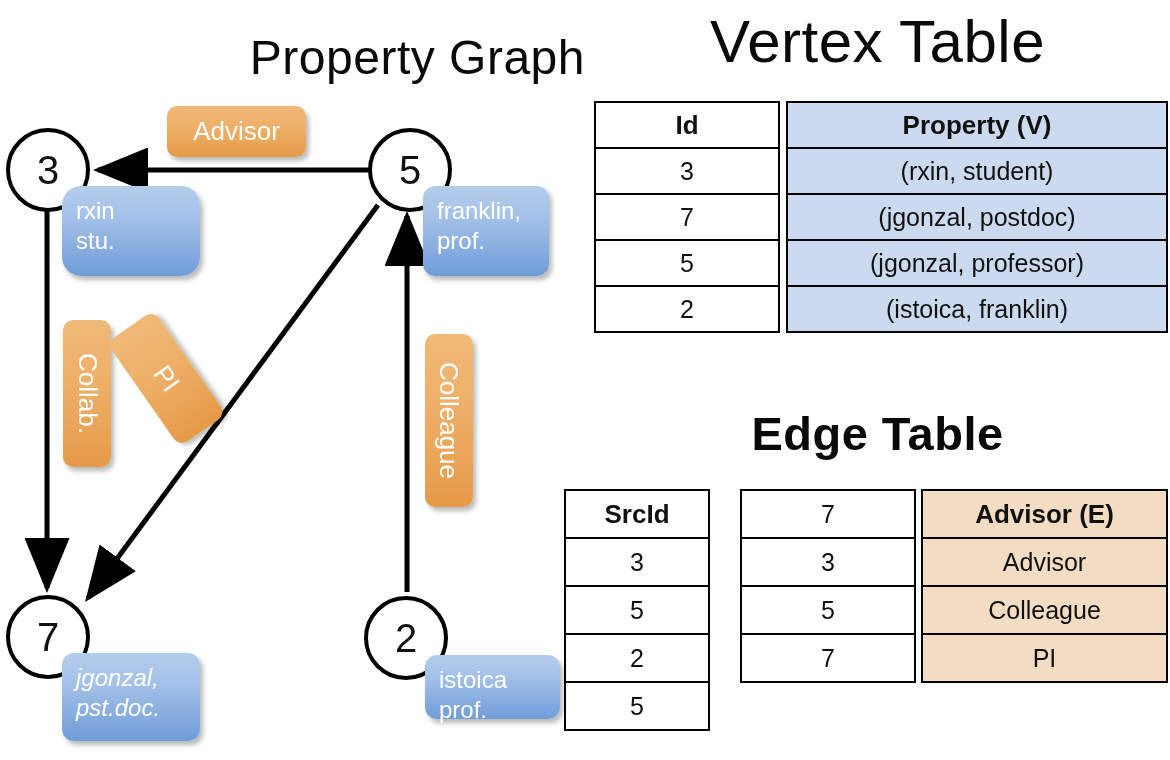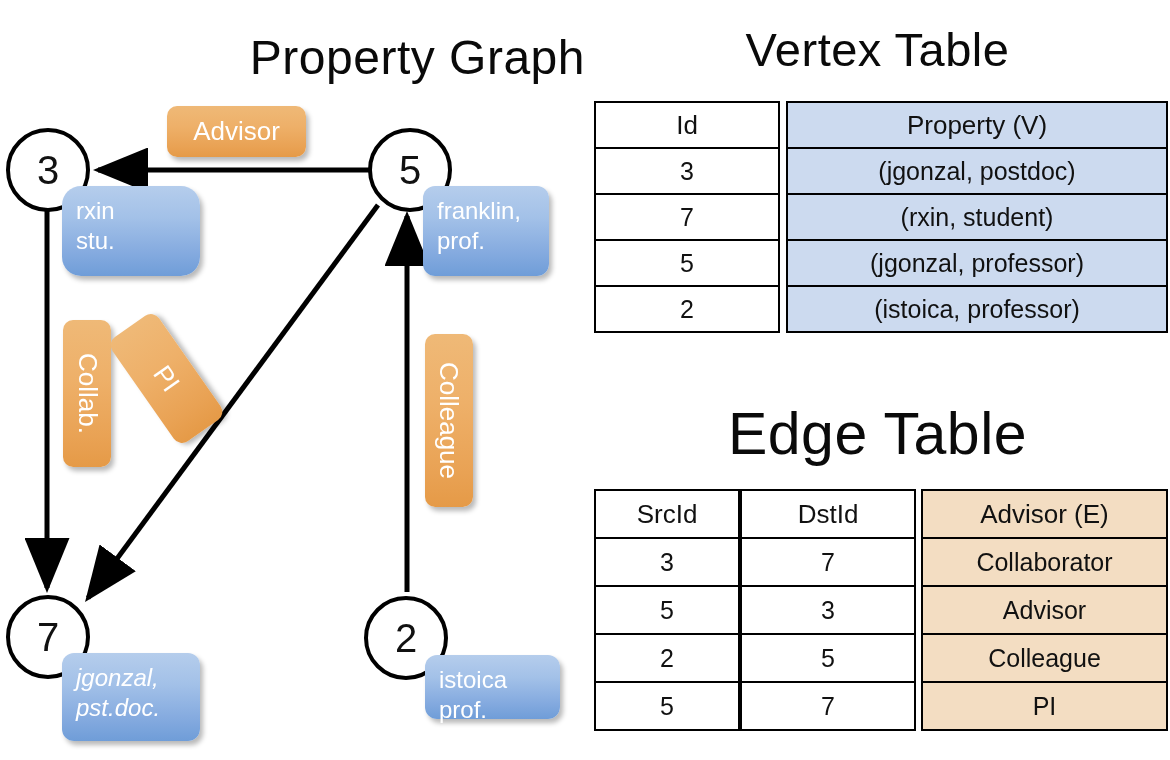--- a/index.html
+++ b/index.html
@@ -25,30 +25,31 @@
     letter-spacing: 0.5px;
   }
   #title-property-graph {
     left: 0; top: 14px; width: 585px;
     text-align: right;
     font-size: 48px;
     line-height: 60px;
     margin-top: 14px;
   }
   #title-vertex-table {
-    left: 585px; top: 20px; width: 585px;
+    left: 585px; top: 12px; width: 585px;
     text-align: center;
-    font-size: 47px;
+    font-size: 60px;
     line-height: 60px;
   }
   #title-edge-table {
     left: 585px; top: 405px; width: 585px;
     text-align: center;
-    font-size: 59px;
+    font-size: 47px;
     line-height: 58px;
+    font-weight: bold;
   }
 
   
   #graph-canvas {
     position: absolute;
     left: 0; top: 0;
     width: 585px; height: 760px;
   }
   #graph-edges {
     position: absolute;
@@ -134,34 +135,34 @@
   }
   .tbl td, .tbl th {
     border: 2px solid #000;
     text-align: center;
     font-weight: 400;
     padding: 0;
     font-size: 25px;
     color: #111;
   }
   .tbl th {
-    font-weight: 400;
+    font-weight: 700;
     font-size: 26px;
   }
   .key-col td, .key-col th { background: #ffffff; }
   .prop-v td, .prop-v th  { background: #ccdaef; }
   .prop-e td, .prop-e th  { background: #f3ddc2; }
 
   
   #vt-keys  { left: 594px; top: 101px; width: 186px; }
   #vt-props { left: 786px; top: 101px; width: 382px; }
   #vt-keys tr, #vt-props tr { height: 46px; }
 
   
-  #et-src   { left: 594px; top: 489px; width: 146px; }
+  #et-src   { left: 564px; top: 489px; width: 146px; }
   #et-dst   { left: 740px; top: 489px; width: 176px; }
   #et-props { left: 921px; top: 489px; width: 247px; }
   #et-src tr, #et-dst tr, #et-props tr { height: 48px; }
 </style>
 </head>
 <body>
 
 <div class="section-title" id="title-property-graph">Property Graph</div>
 
 <div class="section-title" id="title-vertex-table">Vertex Table</div>
@@ -249,30 +250,30 @@
   </tr>
 </tbody>
   </table>
 
 <table class="tbl prop-v" id="vt-props">
   <tbody>
       <tr>
     <th>Property (V)</th>
   </tr>
   <tr>
+    <td>(rxin, student)</td>
+  </tr>
+  <tr>
     <td>(jgonzal, postdoc)</td>
   </tr>
   <tr>
-    <td>(rxin, student)</td>
-  </tr>
-  <tr>
     <td>(jgonzal, professor)</td>
   </tr>
   <tr>
-    <td>(istoica, professor)</td>
+    <td>(istoica, franklin)</td>
   </tr>
 </tbody>
   </table>
 
 <table class="tbl key-col" id="et-src">
   <tbody>
       <tr>
     <th>SrcId</th>
   </tr>
   <tr>
@@ -285,23 +286,20 @@
     <td>2</td>
   </tr>
   <tr>
     <td>5</td>
   </tr>
 </tbody>
   </table>
 
 <table class="tbl key-col" id="et-dst">
   <tbody>
-      <tr>
-    <th>DstId</th>
-  </tr>
   <tr>
     <td>7</td>
   </tr>
   <tr>
     <td>3</td>
   </tr>
   <tr>
     <td>5</td>
   </tr>
   <tr>
@@ -309,23 +307,20 @@
   </tr>
 </tbody>
   </table>
 
 <table class="tbl prop-e" id="et-props">
   <tbody>
       <tr>
     <th>Advisor (E)</th>
   </tr>
   <tr>
-    <td>Collaborator</td>
-  </tr>
-  <tr>
     <td>Advisor</td>
   </tr>
   <tr>
     <td>Colleague</td>
   </tr>
   <tr>
     <td>PI</td>
   </tr>
 </tbody>
   </table>

